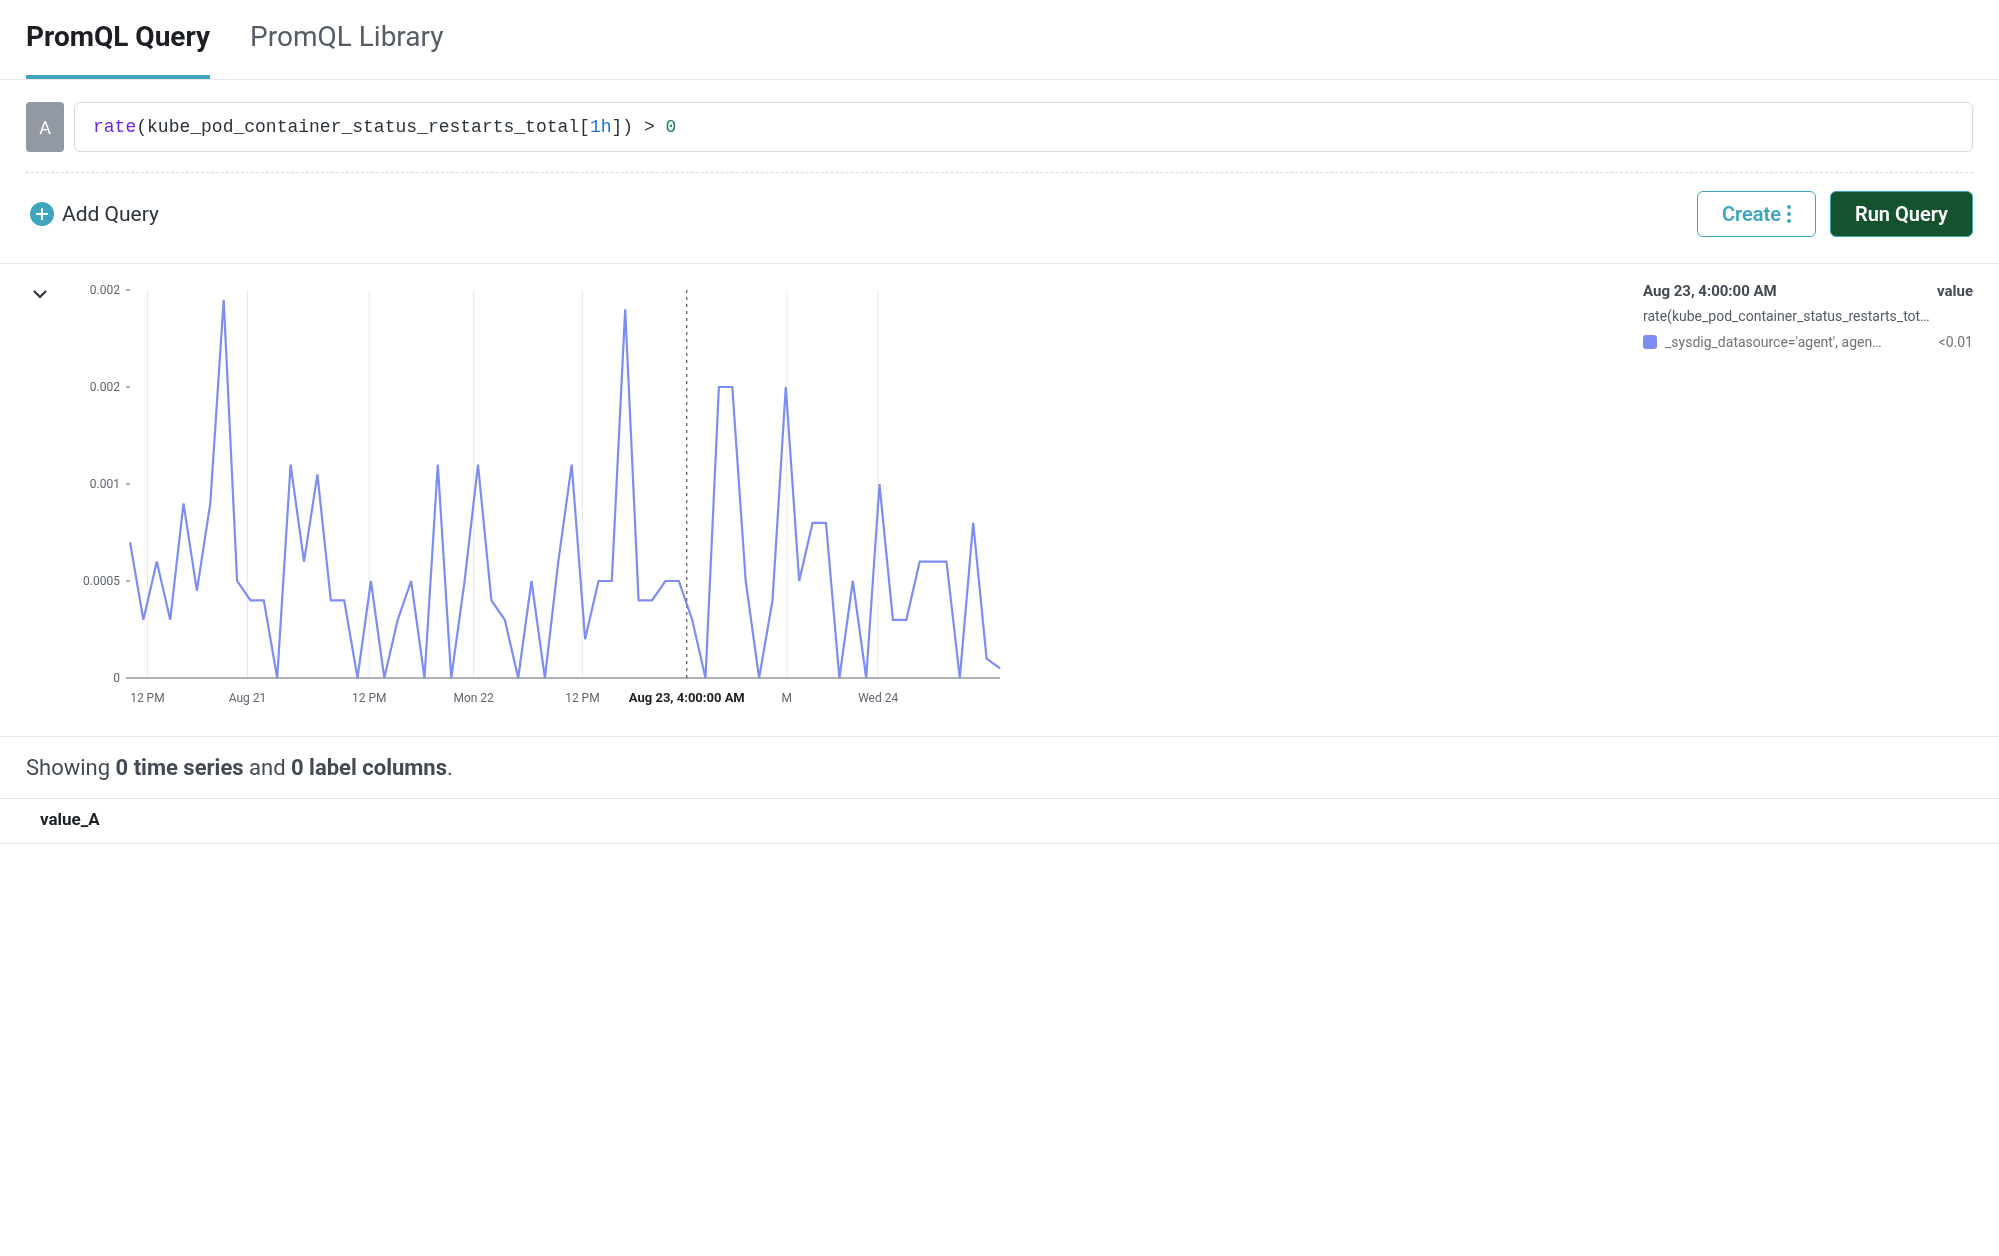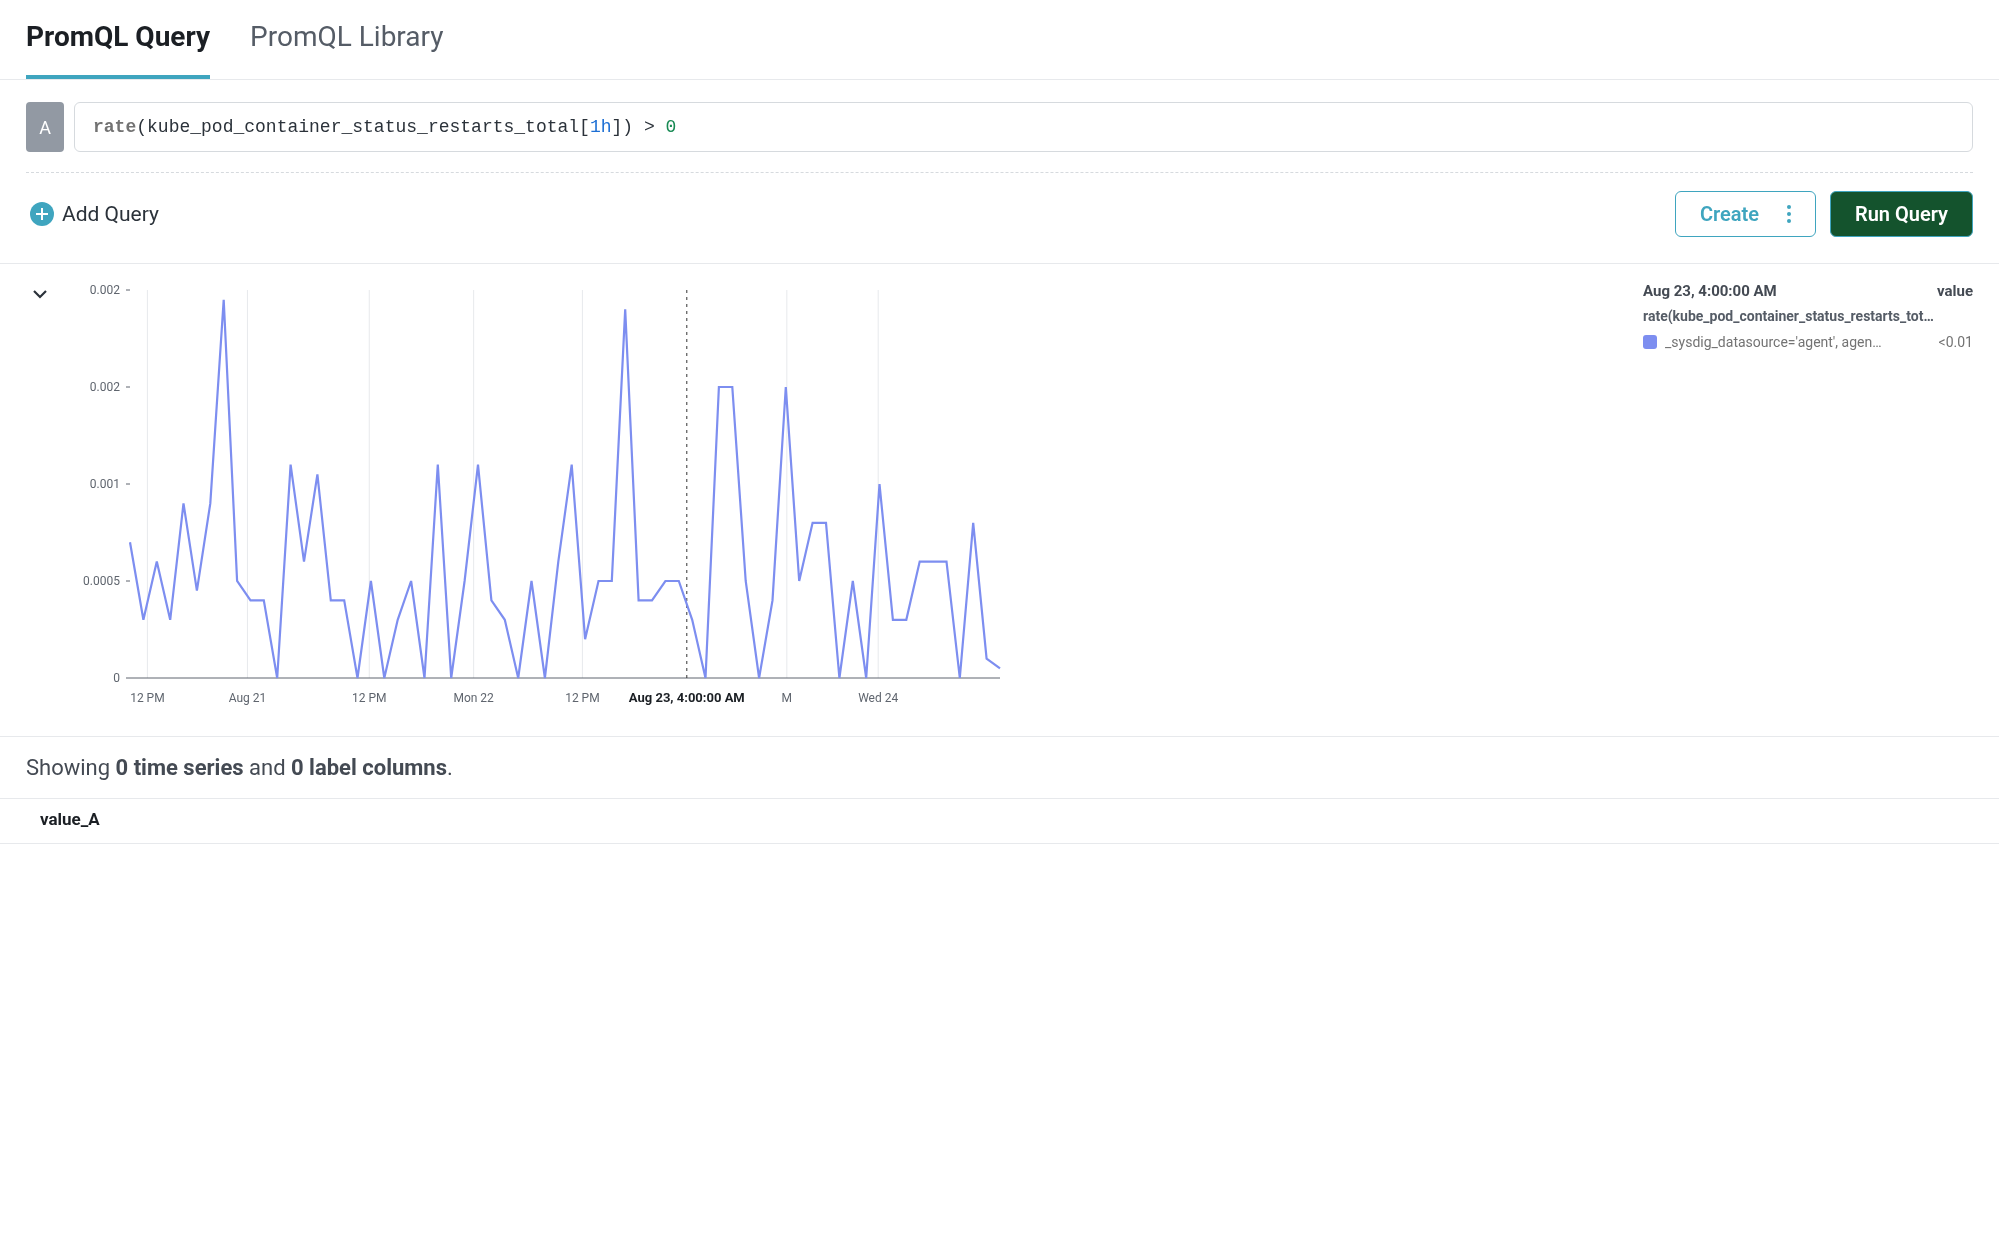--- a/index.html
+++ b/index.html
@@ -88,21 +88,21 @@
   }
   .add-icon::before { left: 6px; right: 6px; top: 11px; height: 2px; }
   .add-icon::after  { top: 6px; bottom: 6px; left: 11px; width: 2px; }
   .actions-right { margin-left: auto; display: flex; gap: 14px; }
   .btn {
     font-size: 20px;
     font-weight: 600;
     padding: 10px 24px;
     border-radius: 6px;
     cursor: pointer;
-    display:flex; align-items:center; gap:28px;
+    display:flex; align-items:center; gap:6px;
   }
   .btn-create {
     background: #fff;
     border: 1px solid #3fa5bf;
     color: #3fa5bf;
   }
   .btn-run {
     background: #14532d;
     border: 1px solid #3fa5bf;
     color: #fff;
@@ -132,21 +132,21 @@
     width: 330px;
     margin-left: auto;
     font-size: 15px;
     color: #444a53;
   }
   .legend-head {
     display:flex; justify-content:space-between; font-weight:700; margin-bottom:8px;
   }
   .legend-sub {
     font-size: 14px; color:#555c66; margin-bottom:10px;
-    white-space:nowrap; overflow:hidden; text-overflow:ellipsis;font-weight:bold;
+    white-space:nowrap; overflow:hidden; text-overflow:ellipsis;
   }
   .legend-item {
     display:flex; align-items:center; gap:8px; font-size:14px; color:#737373;
   }
   .swatch {
     width:14px; height:14px; background:#7d8ef0; border-radius:3px; flex:none;
   }
   .legend-item .lv {
     margin-left:auto;
   }
@@ -165,21 +165,21 @@
     color:#1b1f24;
     border-bottom: 1px solid #e7e9ec;
   }
   .table-head .col-a { width: 49%; }
   .axis-text { font-size: 12px; fill:#5f656e; }
   .yaxis-text { font-size: 12px; fill:#5f656e; text-anchor:end; }
   .xbold { font-weight:700; fill:#1b1f24; font-size: 13px; }
   .grid line { stroke:#e7e9ec; stroke-width:1; }
   .series { fill:none; stroke:#7d8ef0; stroke-width:2.2; }
   .cursor-line { stroke:#333; stroke-width:1; stroke-dasharray:3 4; }
-  .tk-func { color:#737373;font-weight:bold; }
+  .tk-func { color:#6d28d9; }
   .tk-metric { color:#2b323a; }
   .tk-brack { color:#2b323a; }
   .tk-dur { color:#1d6fd4; }
   .tk-op  { color:#2b323a; }
   .tk-num { color:#188a54; }
 </style>
 </head>
 <body>
 
 <div class="tabs">

